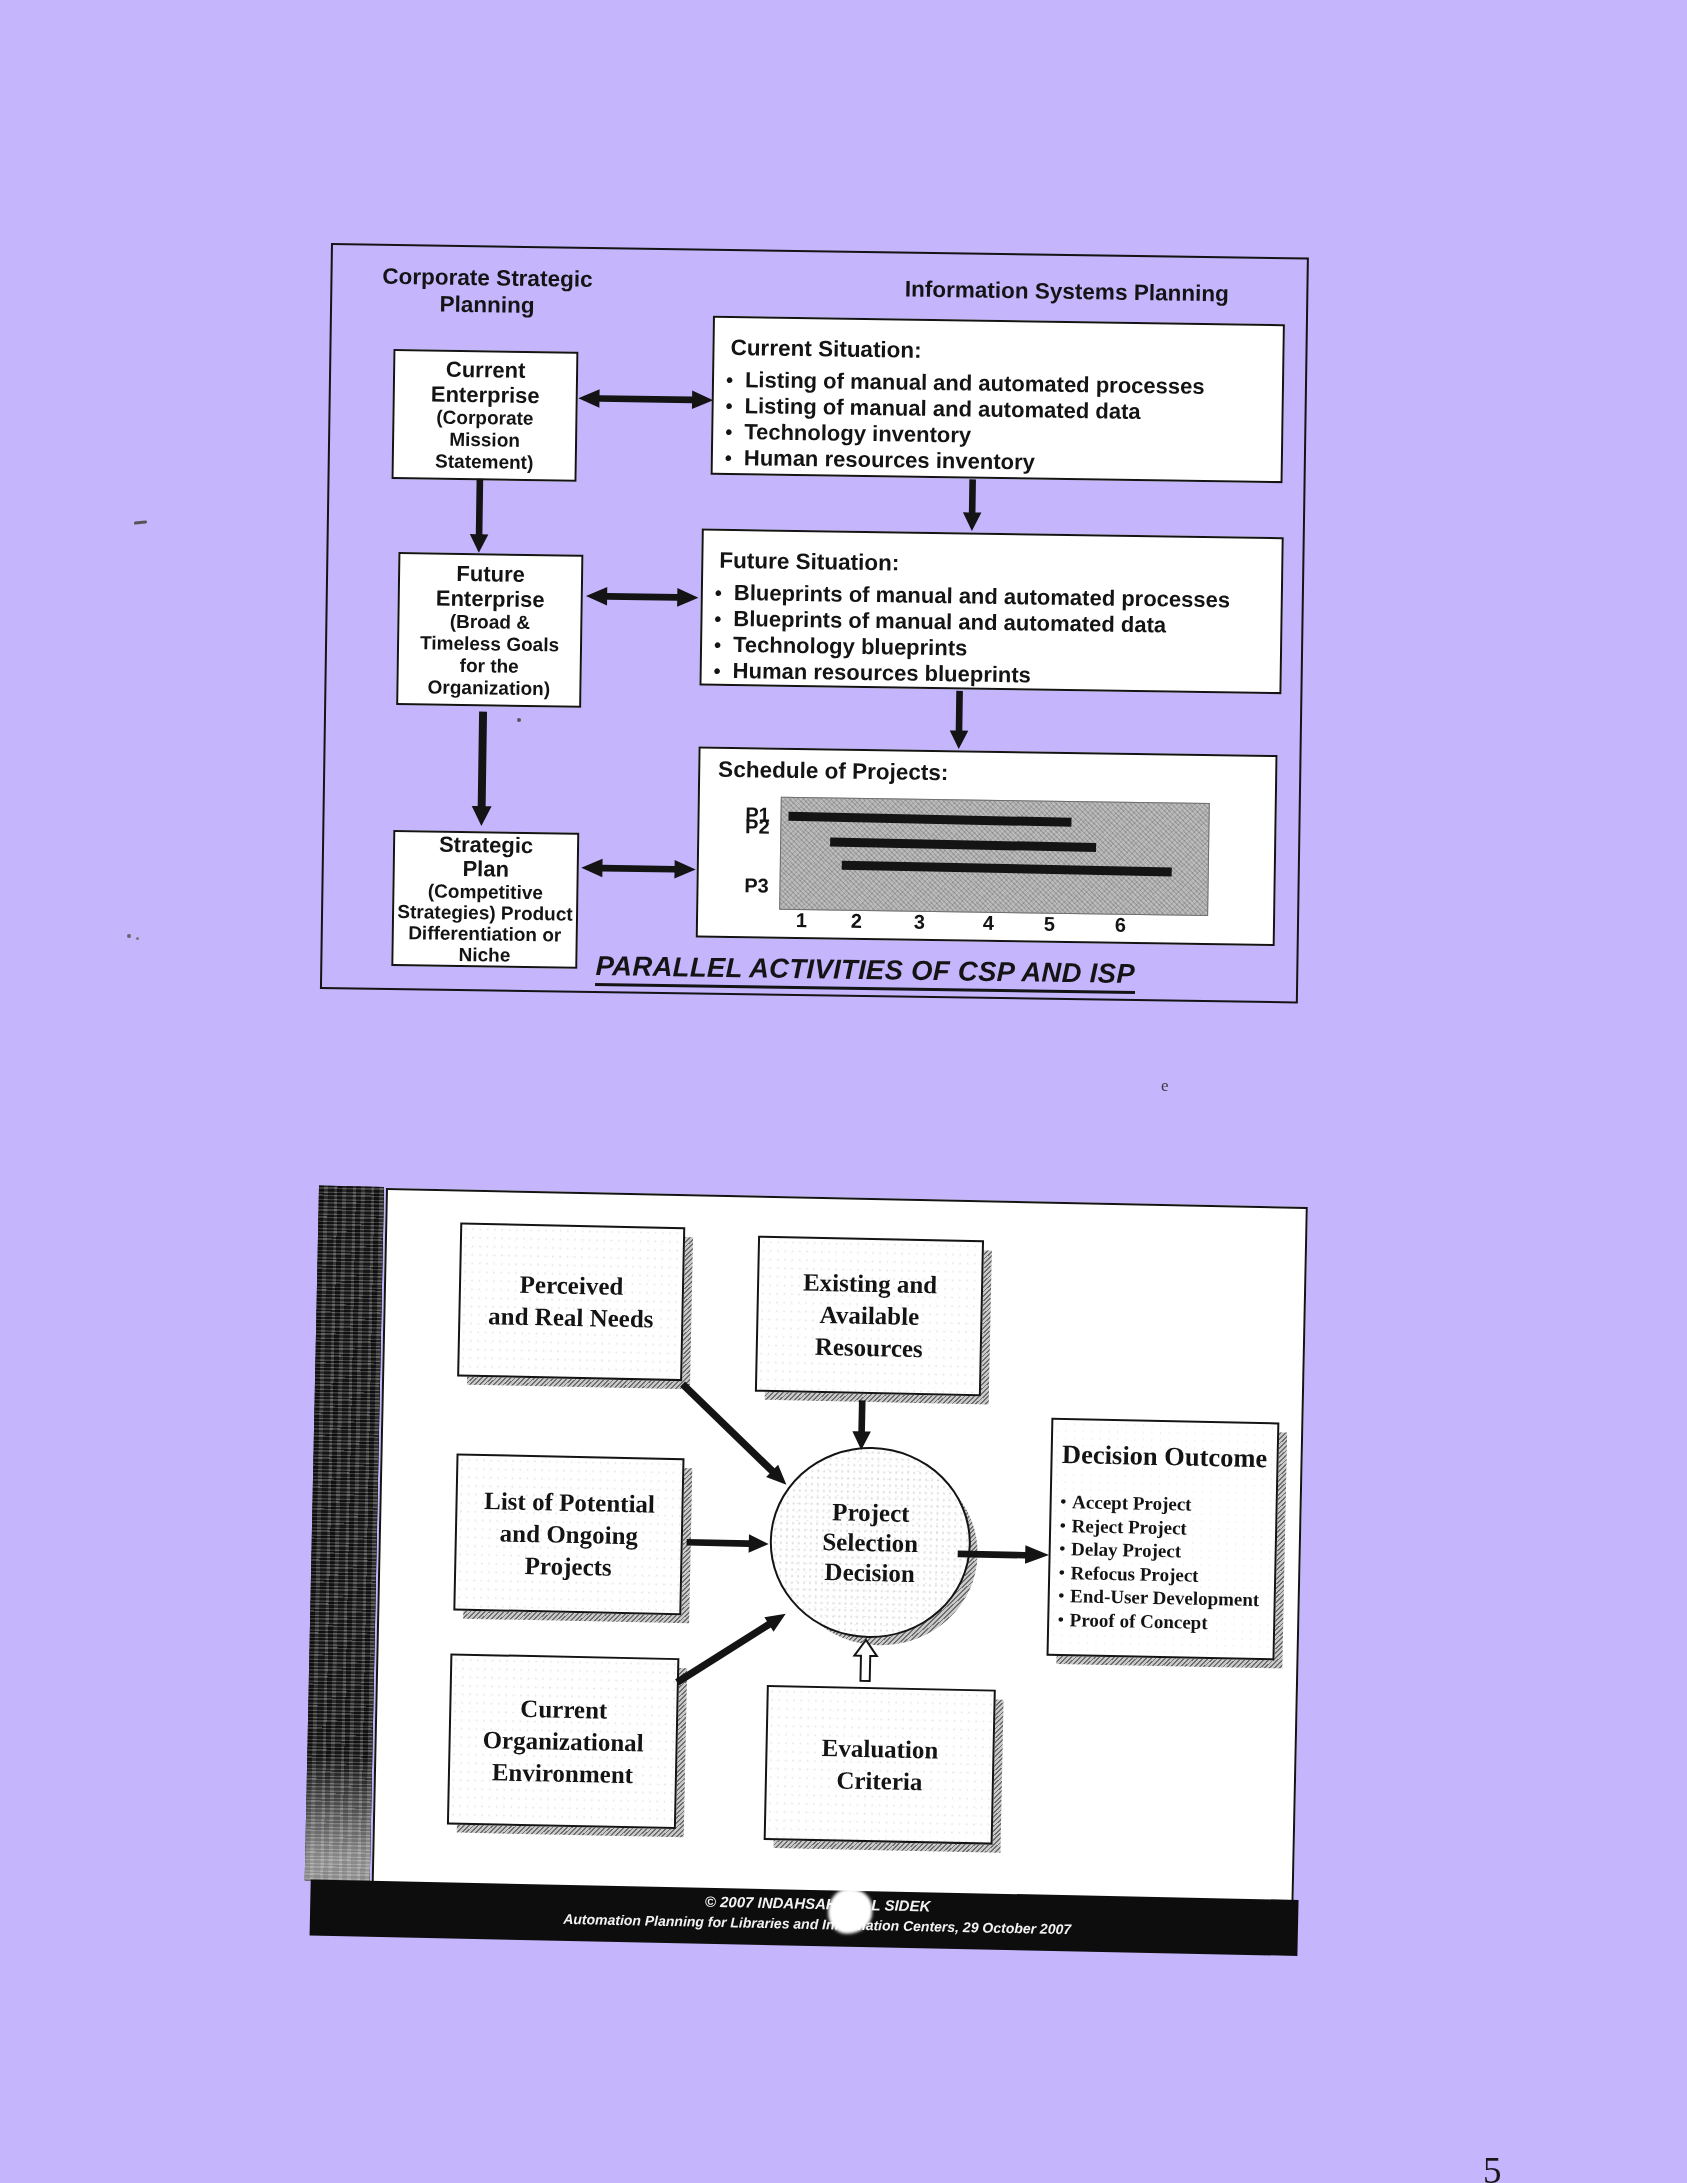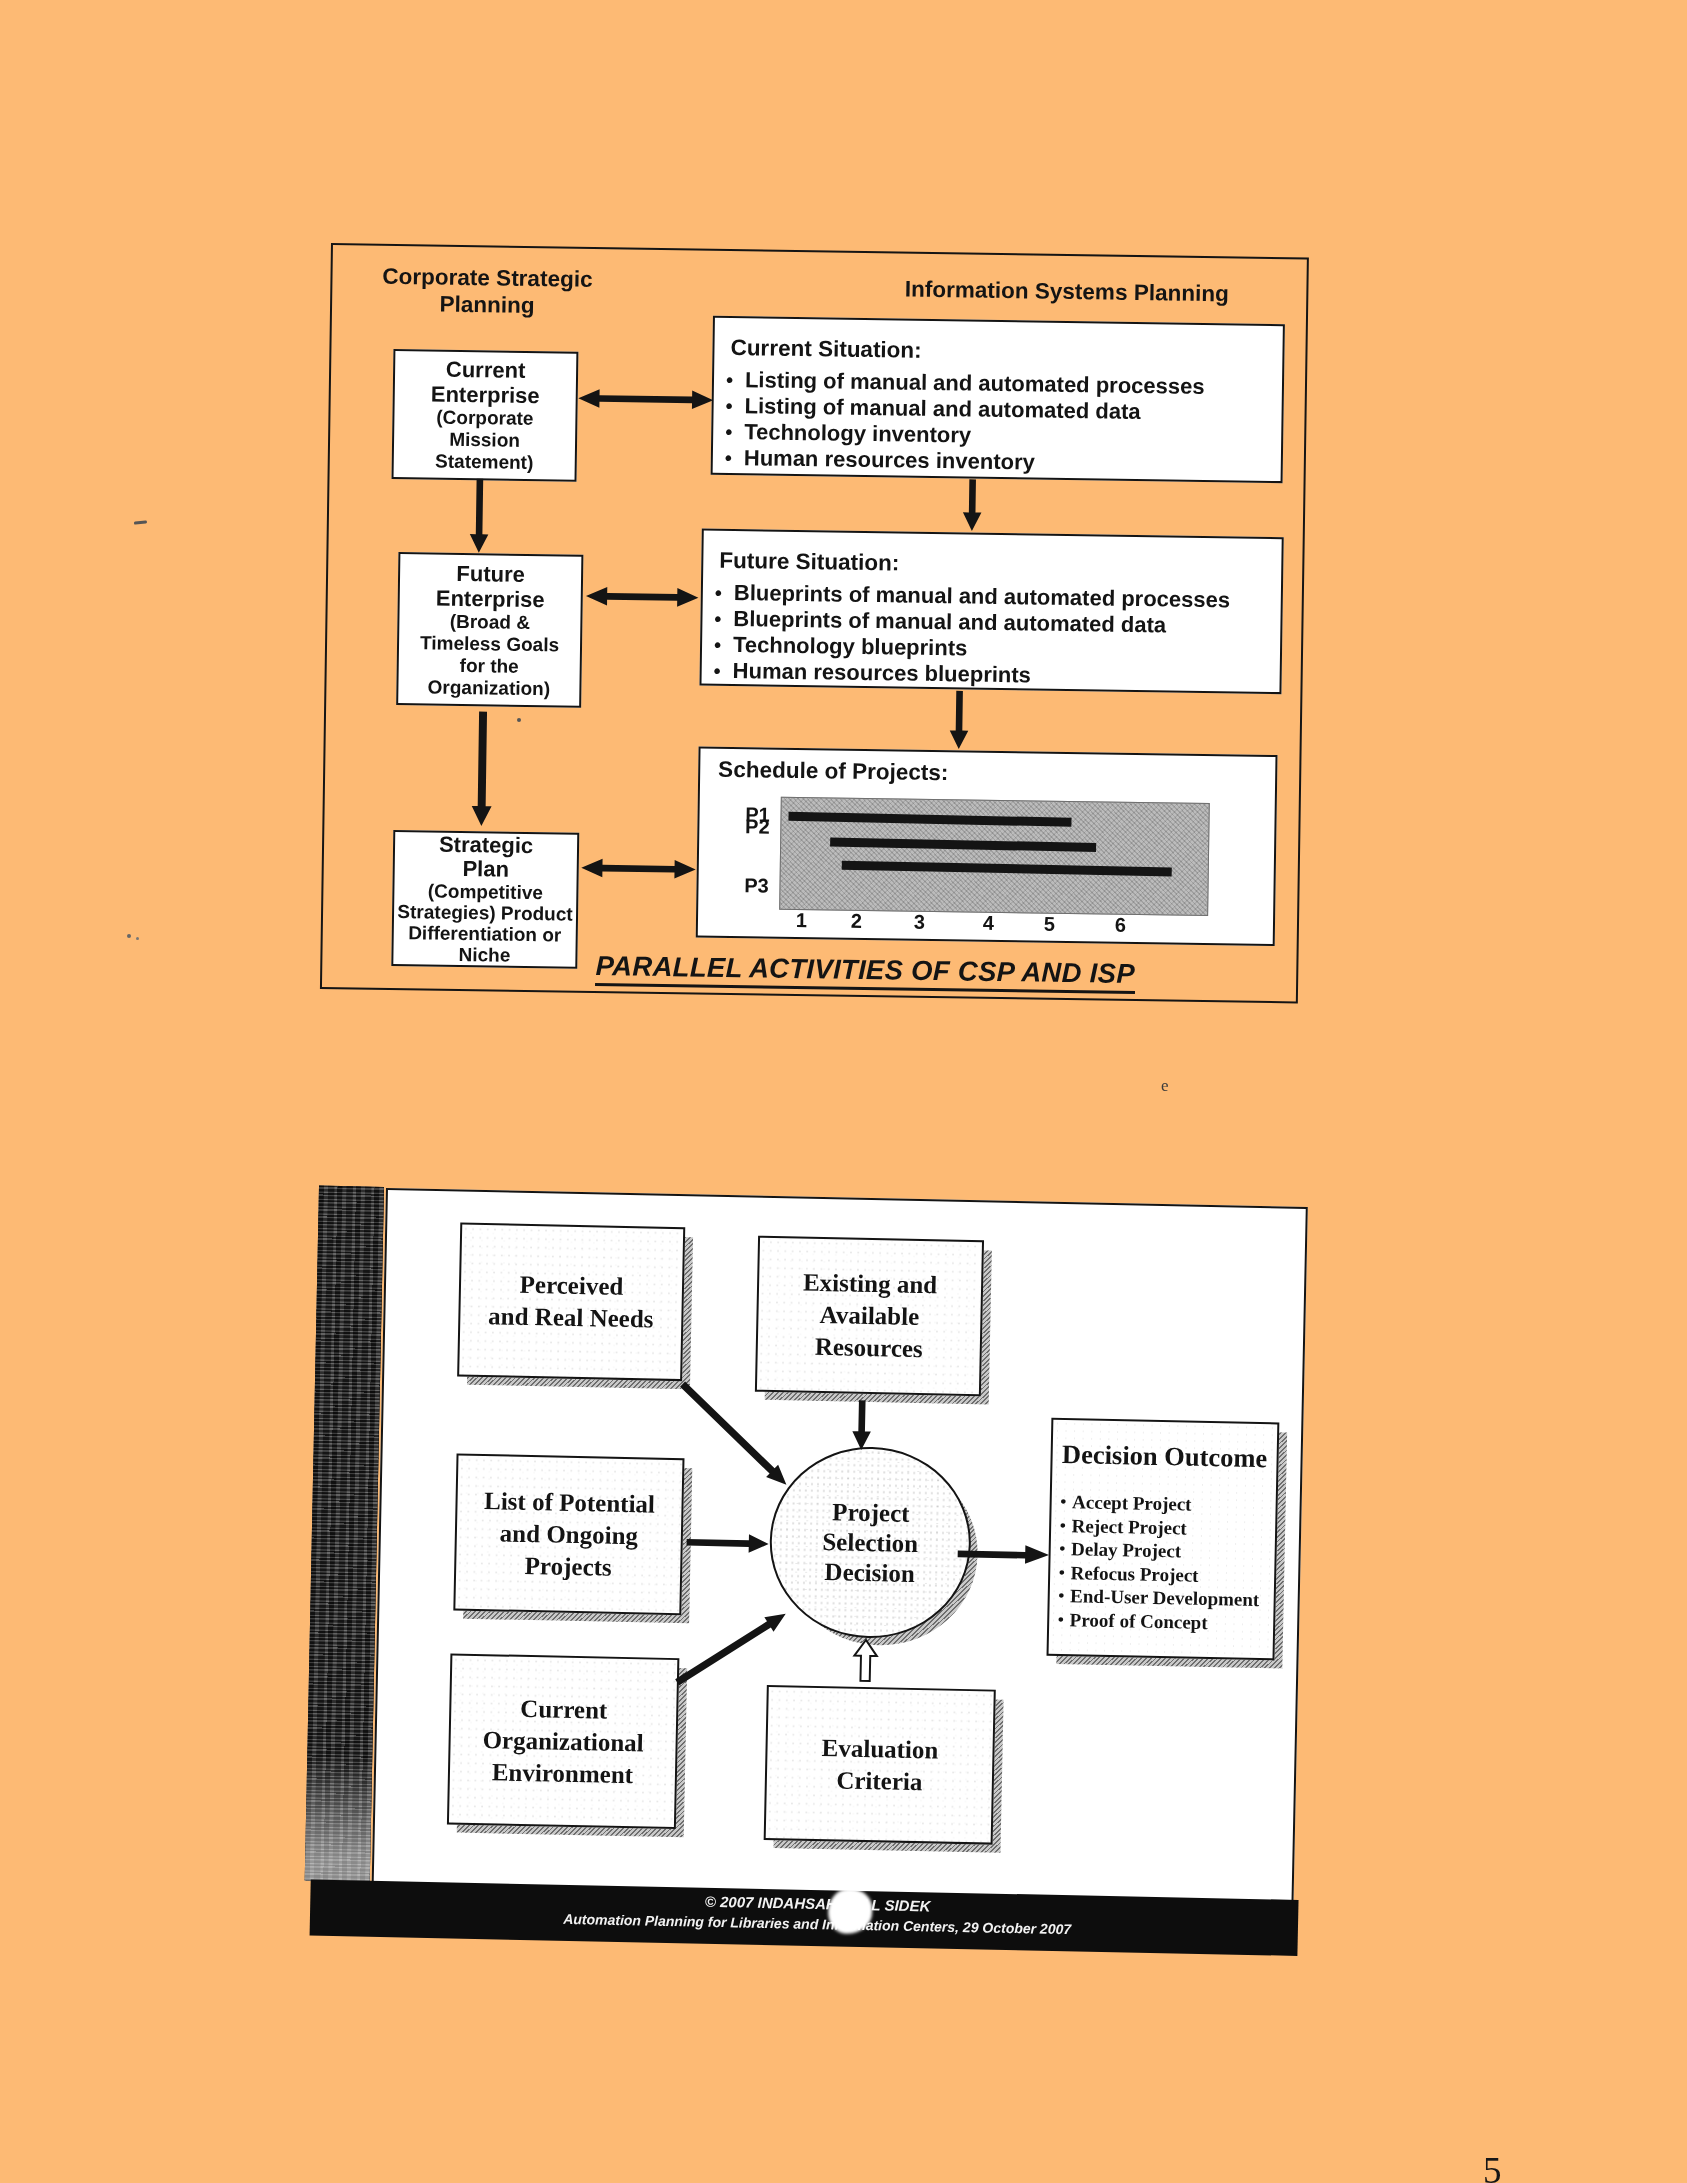--- a/index.html
+++ b/index.html
@@ -1,17 +1,17 @@
 <!DOCTYPE html>
 <html style="--ink: #141414; --bar: #0d0d0d; --shadow: #8f8f8f; --gantt_bg: #b0b0b0; --page_bg: #ffffff;font-size:10.6px"><head>
 <meta charset="utf-8">
 <style>
   html,body{margin:0;padding:0;background:#e8e8e8;}
   *,*::before,*::after{box-sizing:border-box;}
-  .page{position:relative;width:1687px;height:2183px;background:#fdba74;overflow:hidden;
+  .page{position:relative;width:1687px;height:2183px;background:#c4b5fd;overflow:hidden;
         font-family:"Liberation Sans",sans-serif;color:var(--ink,#141414);padding-left:34px;}
   .pre{white-space:pre-line;}
 
   
   .d1{position:absolute;left:331px;top:243px;width:978px;height:746px;
       border:2.6px solid var(--ink);transform:rotate(0.85deg);transform-origin:0 0;
       font-weight:bold;}
   .d1 .hL{position:absolute;left:46px;top:17px;width:218px;font-size:22.5px;line-height:27px;text-align:center;}
   .d1 .hR{position:absolute;left:569px;top:22px;width:331px;font-size:22.5px;line-height:27px;text-align:center;}
   .tbox{position:absolute;border:2px solid var(--ink);background:#fff;

